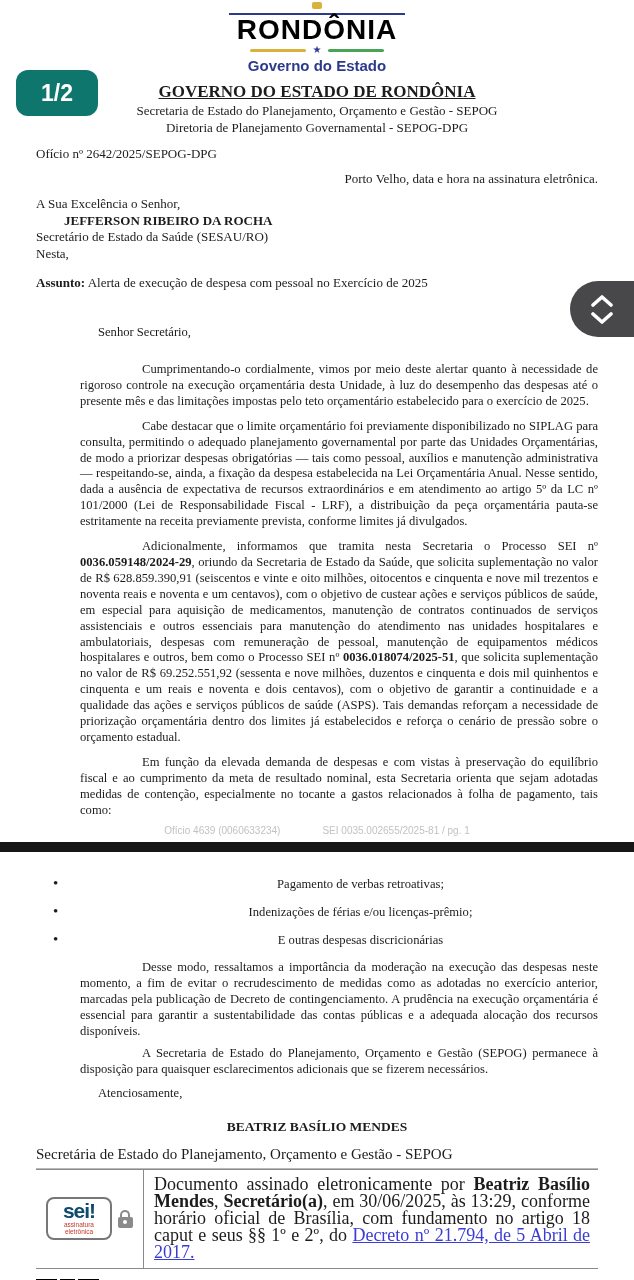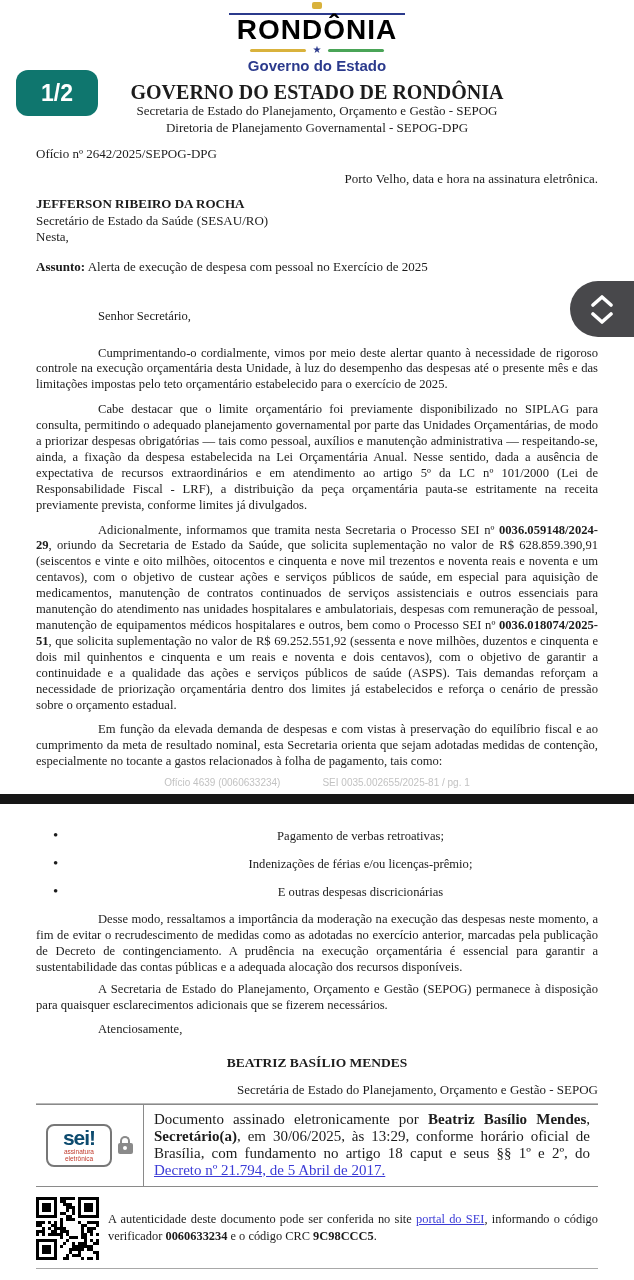--- a/index.html
+++ b/index.html
@@ -37,56 +37,56 @@
   }
   .nav-pill {
     position:absolute; top:281px; right:0; width:64px; height:56px;
     background:#48484b; border-radius:28px 0 0 28px;
     display:flex; flex-direction:column; align-items:center; justify-content:center; gap:5px;
   }
   .nav-pill svg { display:block; }
 
   
   .doc-header { text-align:center; margin-top:8px; line-height:17px; }
-  .doc-header .h1 { font-weight:bold; font-size:20px; line-height:20px; }
+  .doc-header .h1 { font-weight:bold; font-size:17px; line-height:20px;text-decoration:underline; }
   .doc-header .h2, .doc-header .h3 { font-size:13px; }
   .oficio-line { margin-top:10px; font-size:13px; }
   .place-date { margin-top:9px; text-align:right; font-size:13px; }
 
   .addressee { margin-top:9px; font-size:13px; line-height:16.5px; }
-  .addressee .bold { font-weight:bold; }
+  .addressee .bold { font-weight:bold;margin-left:28px; }
   .subject-line { margin-top:13px; font-size:13px; }
   .subject-line .lbl { font-weight:bold; }
 
   
   .salutation { margin-top:34px; padding-left:62px; font-size:12.6px; }
   p.body-para {
     margin-top:9px; font-size:12.6px; line-height:15.9px;
-    text-align:justify; text-indent:62px;
+    text-align:justify; text-indent:62px;margin-left:44px;
   }
   p.body-para.first { margin-top:22px; }
   .b { font-weight:bold; }
 
   .page1-footer {
     margin-top:7px; display:flex; justify-content:center; gap:42px;
     font-family:"Liberation Sans", sans-serif; font-size:10px; color:#c2c2c2;
   }
   .page-sep { width:634px; height:10px; background:#161616; margin-top:6px; }
 
   
   .bullets { margin-top:24px; list-style:none; }
   .bullets li {
     position:relative; padding-left:87px; font-size:12.6px; line-height:16px; margin-bottom:12px;text-align:center;
   }
   .bullets li::before {
     content:"\2022"; position:absolute; left:17px; top:-1px; font-size:15px;
   }
   .closing { margin-top:6px; padding-left:62px; font-size:12.6px; }
   .signer-name { margin-top:18px; text-align:center; font-weight:bold; font-size:13.5px; }
-  .signer-role { margin-top:11px; text-align:right; font-size:13px; }
+  .signer-role { margin-top:11px; text-align:left; font-size:15px; }
   .thin-rule { border:none; border-top:1px solid #b9b9b9; margin-top:5px; }
 
   
   .sig-block {
     display:flex; border-top:1px solid #8a8a8a; border-bottom:1px solid #8a8a8a; margin-top:0;
   }
   .sig-left {
     width:108px; flex:0 0 108px; border-right:1px solid #8a8a8a;
     display:flex; align-items:center; justify-content:center; gap:5px; padding:6px 2px;
   }
@@ -106,21 +106,21 @@
     border-radius:6px 6px 0 0;
   }
   .padlock .lock-body {
     width:15px; height:11px; background:#8a8a8a; border-radius:2px; position:relative;
   }
   .padlock .lock-body::after {
     content:""; position:absolute; left:5.5px; top:3px; width:4px; height:4px;
     background:#ffffff; border-radius:50%;
   }
   .sig-text {
-    padding:6px 8px 7px 10px; font-size:15px; line-height:17px; text-align:justify;
+    padding:6px 8px 7px 10px; font-size:18px; line-height:17px; text-align:justify;
   }
   a.doc-link { color:#3b3bd6; text-decoration:underline; cursor:pointer; }
 
   
   .qr-row { display:flex; align-items:center; margin-top:10px; }
   .qr-svg { flex:0 0 63px; }
   .verify-text { padding-left:9px; font-size:12.4px; line-height:17px; text-align:justify; }
   .rule-after-qr { border:none; border-top:1px solid #a8a8a8; margin-top:8px; }
 </style>
 </head>
@@ -158,20 +158,21 @@
       <div class="doc-header">
         <div class="h1">GOVERNO DO ESTADO DE RONDÔNIA</div>
         <div class="h2">Secretaria de Estado do Planejamento, Orçamento e Gestão - SEPOG</div>
         <div class="h3">Diretoria de Planejamento Governamental - SEPOG-DPG</div>
       </div>
 
       <div class="oficio-line">Ofício nº 2642/2025/SEPOG-DPG</div>
       <div class="place-date">Porto Velho, data e hora na assinatura eletrônica.</div>
 
       <div class="addressee">
+        <div>A Sua Excelência o Senhor,</div>
         <div class="bold">JEFFERSON RIBEIRO DA ROCHA</div>
         <div>Secretário de Estado da Saúde (SESAU/RO)</div>
         <div>Nesta,</div>
       </div>
 
       <div class="subject-line"><span class="lbl">Assunto:</span><span> Alerta de execução de despesa com pessoal no Exercício de 2025</span></div>
 
       <div class="salutation">Senhor Secretário,</div>
 
       <p class="body-para first">Cumprimentando-o cordialmente, vimos por meio deste alertar quanto à necessidade de rigoroso controle na execução orçamentária desta Unidade, à luz do desempenho das despesas até o presente mês e das limitações impostas pelo teto orçamentário estabelecido para o exercício de 2025.</p>

